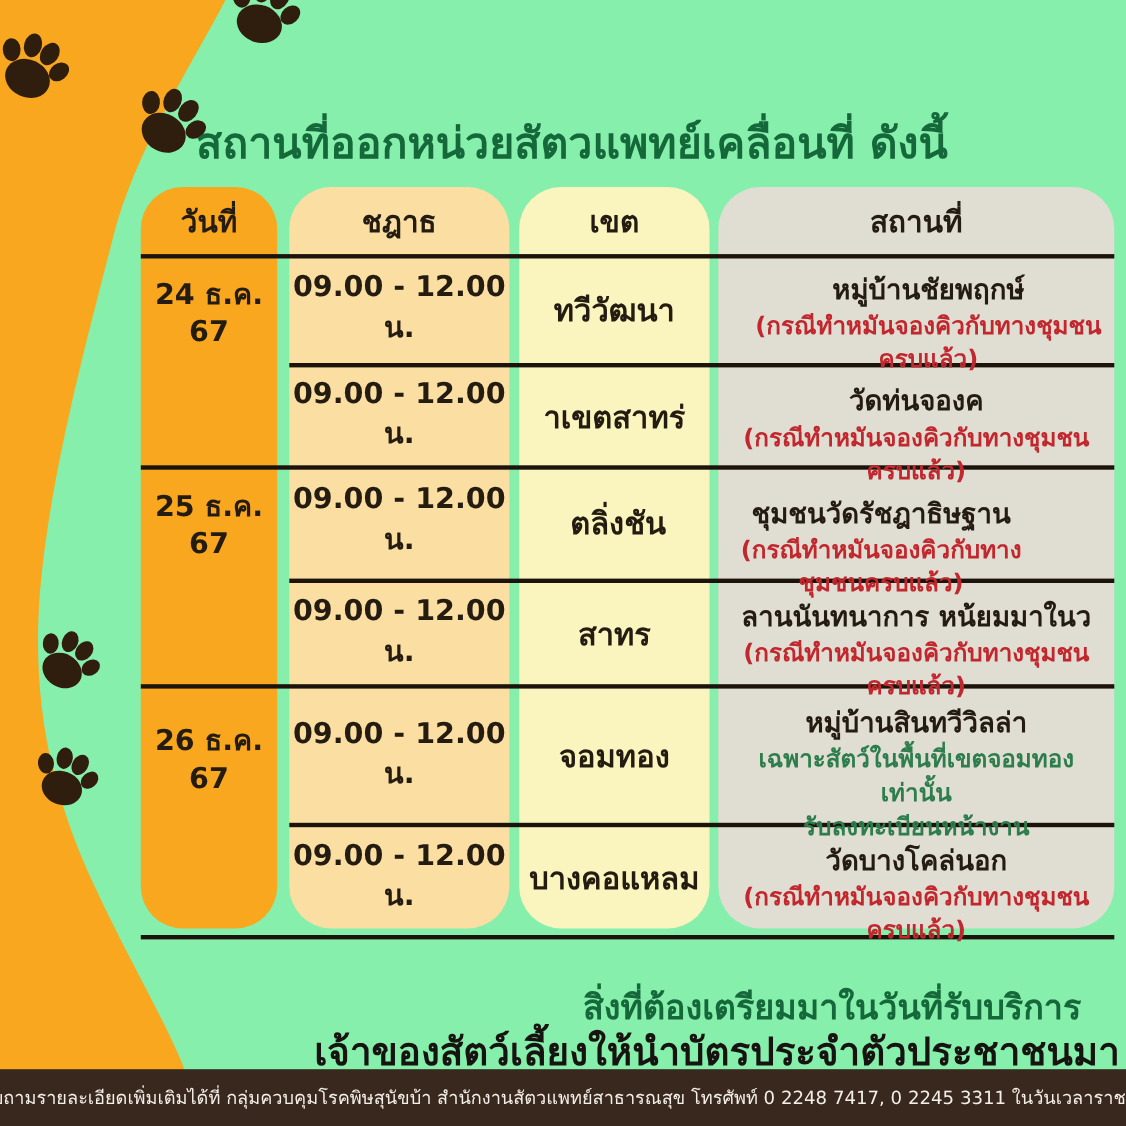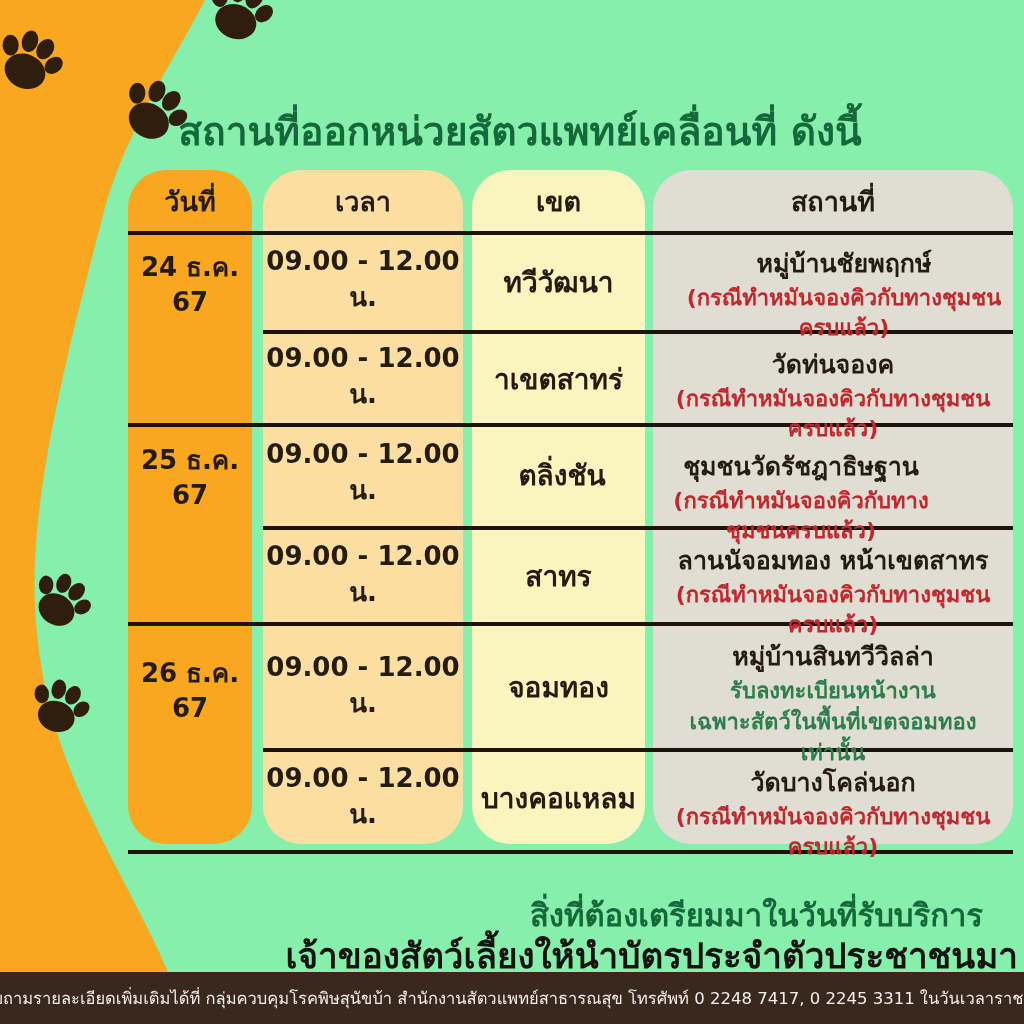--- a/index.html
+++ b/index.html
@@ -78,21 +78,21 @@
   </svg>
 
   <div class="abs page-title">สถานที่ออกหน่วยสัตวแพทย์เคลื่อนที่ ดังนี้</div>
 
   <div class="abs col col-date"></div>
   <div class="abs col col-time"></div>
   <div class="abs col col-district"></div>
   <div class="abs col col-place"></div>
 
   <div class="abs hdr" style="left:128px;width:124px;">วันที่</div>
-  <div class="abs hdr" style="left:263px;width:200px;">เวลา</div>
+  <div class="abs hdr" style="left:263px;width:200px;">ชฎาธ</div>
   <div class="abs hdr" style="left:472px;width:173px;">เขต</div>
   <div class="abs hdr" style="left:653px;width:360px;">สถานที่</div>
 
   <div class="abs divider" style="left:128px;top:231px;width:885px;"></div>
   <div class="abs divider" style="left:263px;top:330px;width:750px;"></div>
   <div class="abs divider" style="left:128px;top:423px;width:885px;"></div>
   <div class="abs divider" style="left:263px;top:526px;width:750px;"></div>
   <div class="abs divider" style="left:128px;top:622px;width:885px;"></div>
   <div class="abs divider" style="left:263px;top:748px;width:750px;"></div>
   <div class="abs divider" style="left:128px;top:850px;width:885px;"></div>
@@ -120,33 +120,33 @@
       <div class="abs cell district-cell" style="left: 472px; width: 180px; top: 427px; height: 95px;">ตลิ่งชัน</div>
       <div class="abs cell place-cell" style="left: 653px; width: 296px; top: 436px; height: 95px;">
         <div class="place-name">ชุมชนวัดรัชฎาธิษฐาน</div>
         <div class="note-red">
           <div>(กรณีทำหมันจองคิวกับทางชุมชนครบแล้ว)</div>
         </div>
       </div>
       <div class="abs cell time-cell" style="left: 263px; width: 200px; top: 530px; height: 92px;">09.00 - 12.00 น.</div>
       <div class="abs cell district-cell" style="left: 472px; width: 173px; top: 530px; height: 92px;">สาทร</div>
       <div class="abs cell place-cell" style="left: 653px; width: 360px; top: 530px; height: 92px;">
-        <div class="place-name">ลานนัจอมทอง หน้าเขตสาทร</div>
+        <div class="place-name">ลานนันทนาการ หน้ยมมาในว</div>
         <div class="note-red">
           <div>(กรณีทำหมันจองคิวกับทางชุมชนครบแล้ว)</div>
         </div>
       </div>
       <div class="abs cell date-cell" style="left: 128px; width: 124px; top: 626px; height: 122px;">26 ธ.ค. 67</div>
       <div class="abs cell time-cell" style="left: 263px; width: 200px; top: 626px; height: 122px;">09.00 - 12.00 น.</div>
       <div class="abs cell district-cell" style="left: 472px; width: 173px; top: 626px; height: 122px;">จอมทอง</div>
       <div class="abs cell place-cell" style="left: 653px; width: 360px; top: 626px; height: 122px;">
         <div class="place-name">หมู่บ้านสินทวีวิลล่า</div>
         <div class="note-green">
+          <div>เฉพาะสัตว์ในพื้นที่เขตจอมทองเท่านั้น</div>
           <div>รับลงทะเบียนหน้างาน</div>
-          <div>เฉพาะสัตว์ในพื้นที่เขตจอมทองเท่านั้น</div>
         </div>
       </div>
       <div class="abs cell time-cell" style="left: 263px; width: 200px; top: 752px; height: 92px;">09.00 - 12.00 น.</div>
       <div class="abs cell district-cell" style="left: 472px; width: 173px; top: 752px; height: 92px;">บางคอแหลม</div>
       <div class="abs cell place-cell" style="left: 653px; width: 360px; top: 752px; height: 92px;">
         <div class="place-name">วัดบางโคล่นอก</div>
         <div class="note-red">
           <div>(กรณีทำหมันจองคิวกับทางชุมชนครบแล้ว)</div>
         </div>
       </div>

